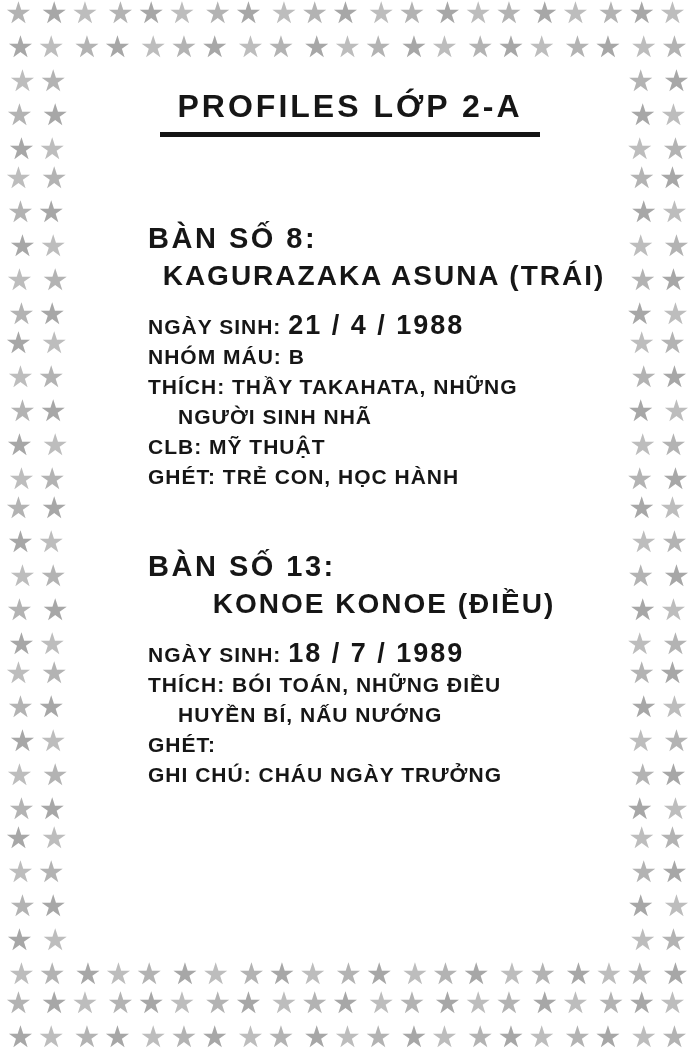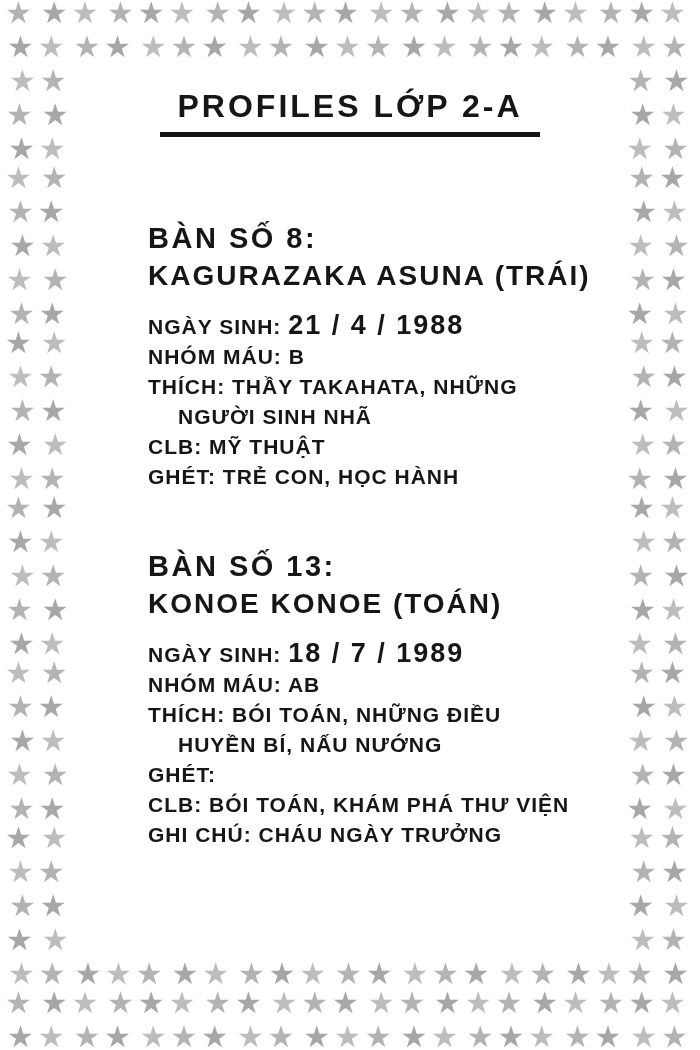--- a/index.html
+++ b/index.html
@@ -64,20 +64,21 @@
     letter-spacing: 2.5px;
     line-height: 37px;
     white-space: nowrap;
   }
   .name-line {
     font-size: 28px;
     font-weight: 700;
     letter-spacing: 2px;
     line-height: 37px;
     white-space: nowrap;
+    text-align: center;
   }
   .fields {
     margin-top: 16px;
   }
   .field-line {
     font-size: 21px;
     font-weight: 700;
     letter-spacing: 1px;
     line-height: 30px;
     white-space: nowrap;
@@ -345,46 +346,38 @@
         <span class="field-label">GHÉT:</span>
         <span class="field-value">TRẺ CON, HỌC HÀNH</span>
       </div>
     </div>
   </div>
 
   <div class="profile profile-2">
     <div class="seat-heading">BÀN SỐ 13:</div>
     <div class="name-line">
       <span>KONOE KONOE</span>
-      <span>(TOÁN)</span>
+      <span>(ĐIỀU)</span>
     </div>
     <div class="fields">
       <div class="field-line birth">
         <span class="field-label">NGÀY SINH:</span>
         <span class="field-value">18 / 7 / 1989</span>
       </div>
       <div class="field-line">
-        <span class="field-label">NHÓM MÁU:</span>
-        <span class="field-value">AB</span>
-      </div>
-      <div class="field-line">
         <span class="field-label">THÍCH:</span>
         <span class="field-value">BÓI TOÁN, NHỮNG ĐIỀU</span>
       </div>
       <div class="field-line field-cont">
         <span class="field-value">HUYỀN BÍ, NẤU NƯỚNG</span>
       </div>
       <div class="field-line">
         <span class="field-label">GHÉT:</span>
         <span class="field-value"></span>
       </div>
       <div class="field-line">
-        <span class="field-label">CLB:</span>
-        <span class="field-value">BÓI TOÁN, KHÁM PHÁ THƯ VIỆN</span>
-      </div>
-      <div class="field-line">
         <span class="field-label">GHI CHÚ:</span>
         <span class="field-value">CHÁU NGÀY TRƯỞNG</span>
       </div>
     </div>
   </div>
 
 </div>
 
 </body></html>

